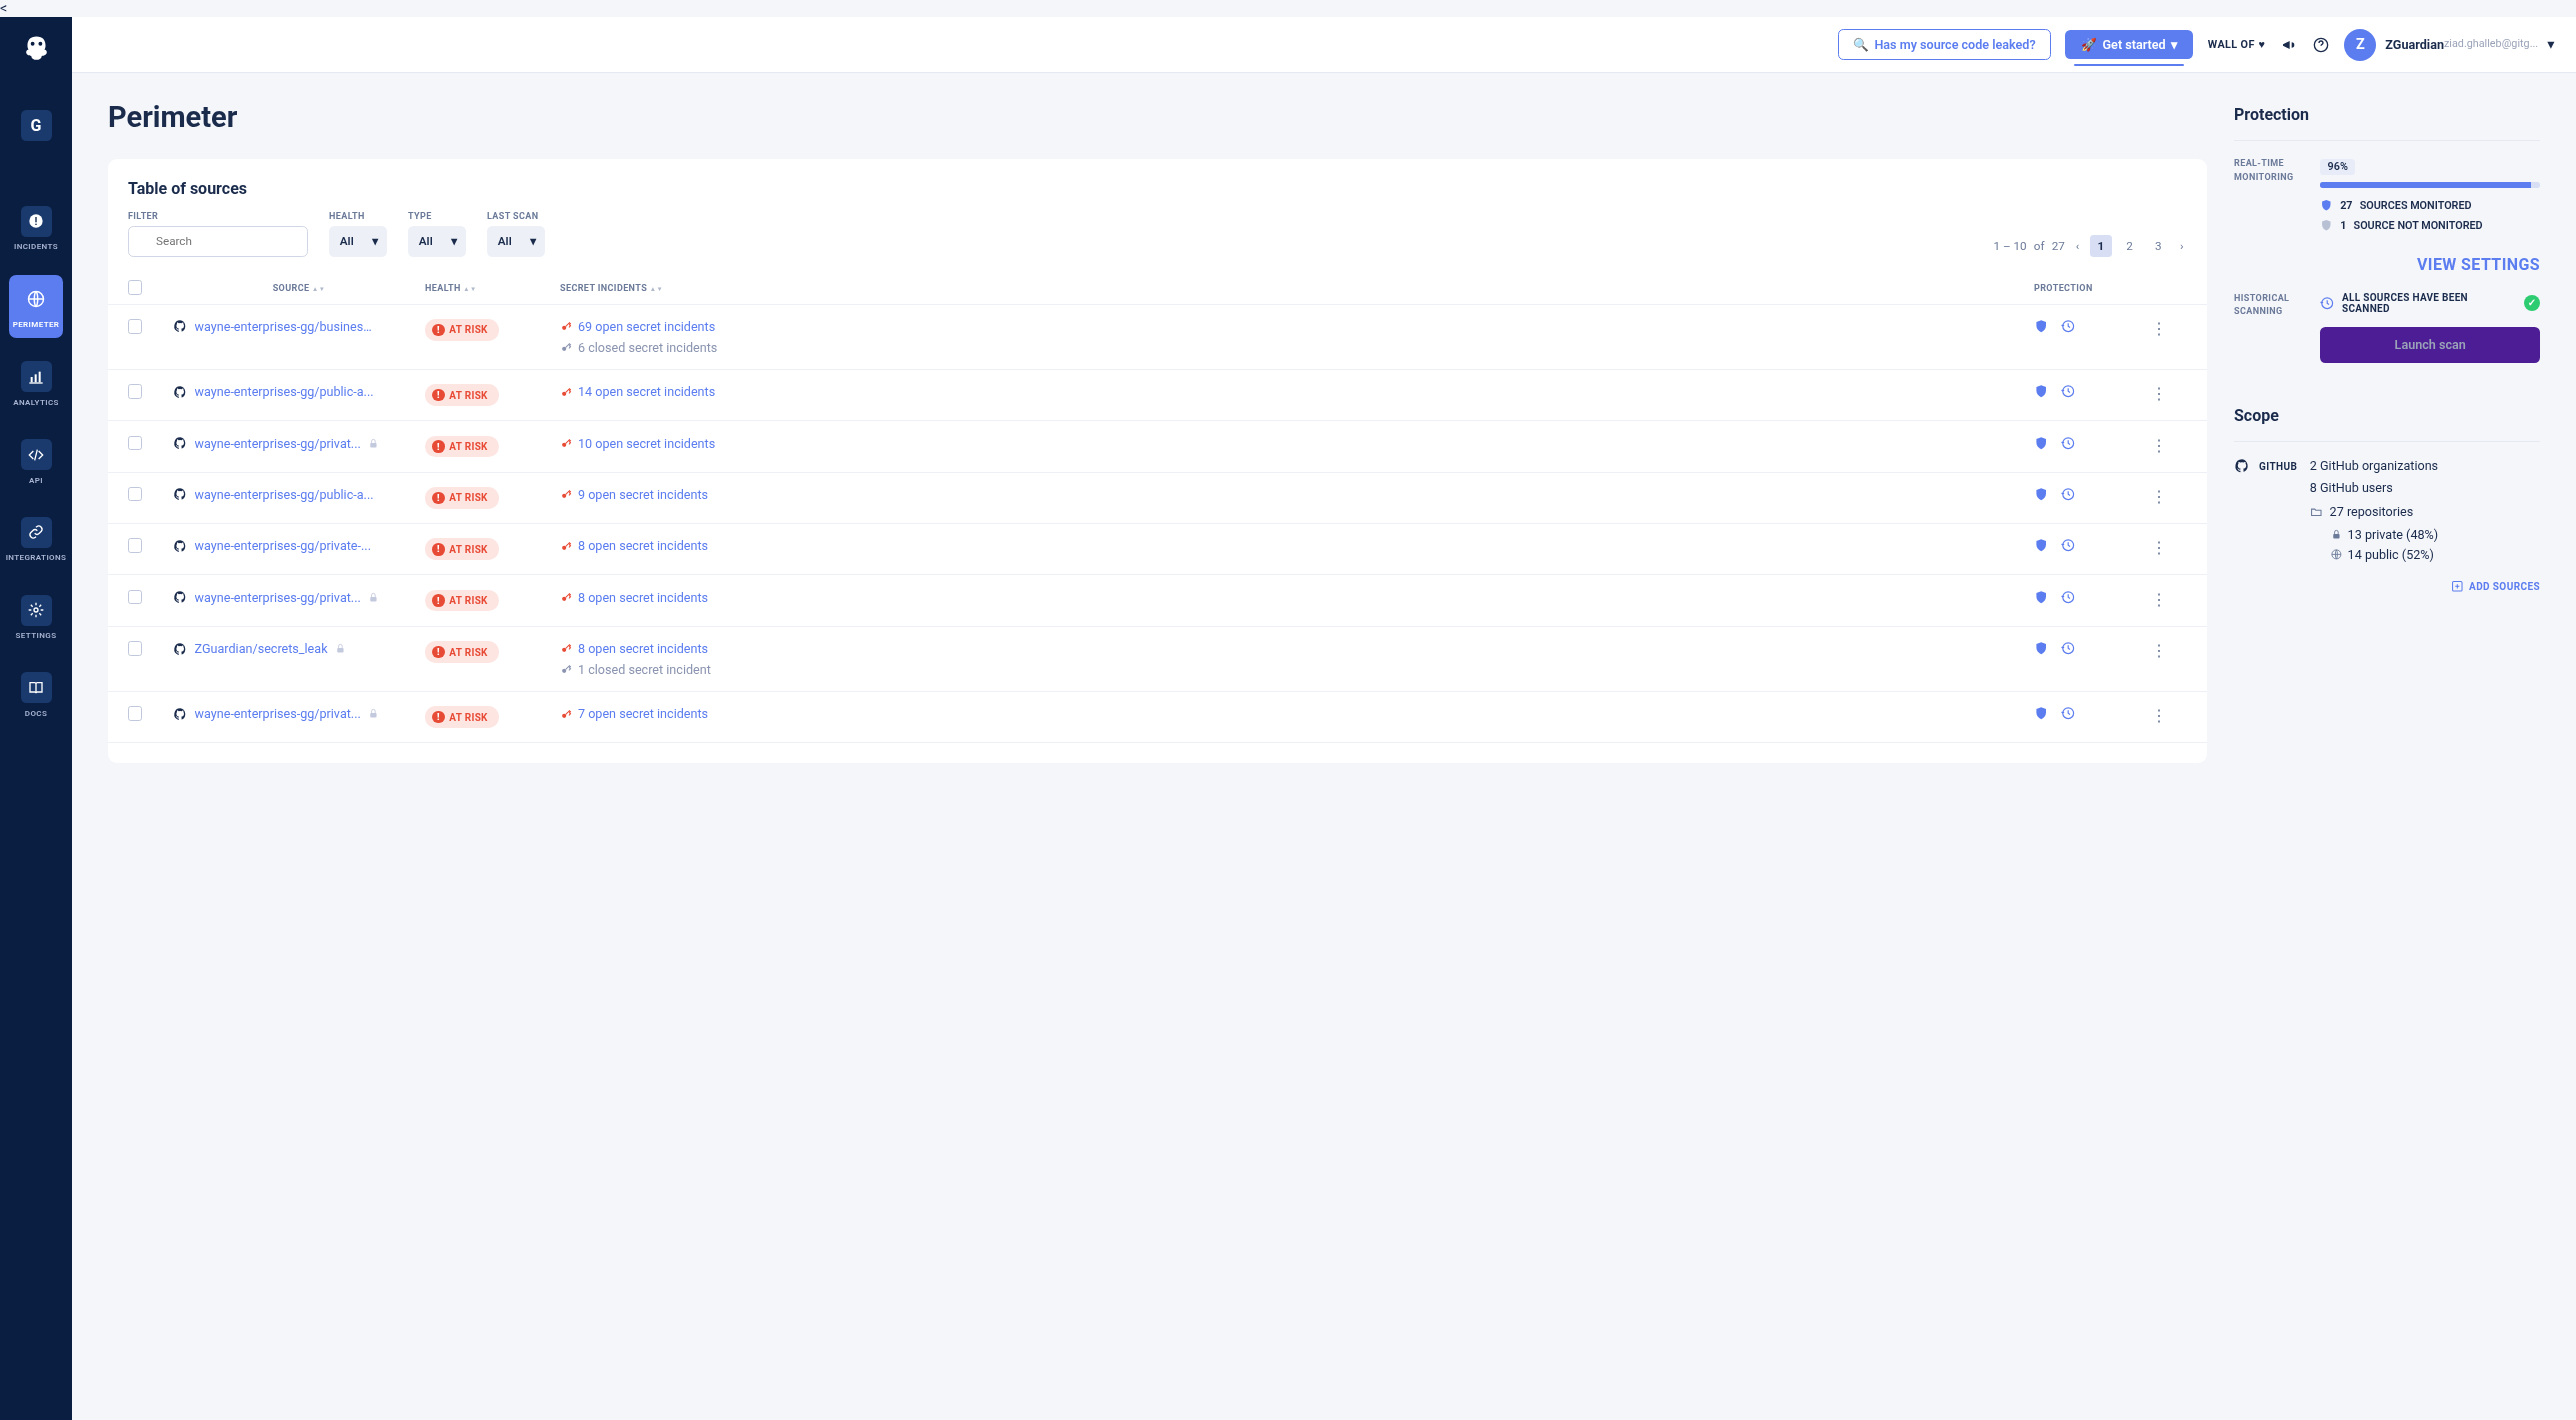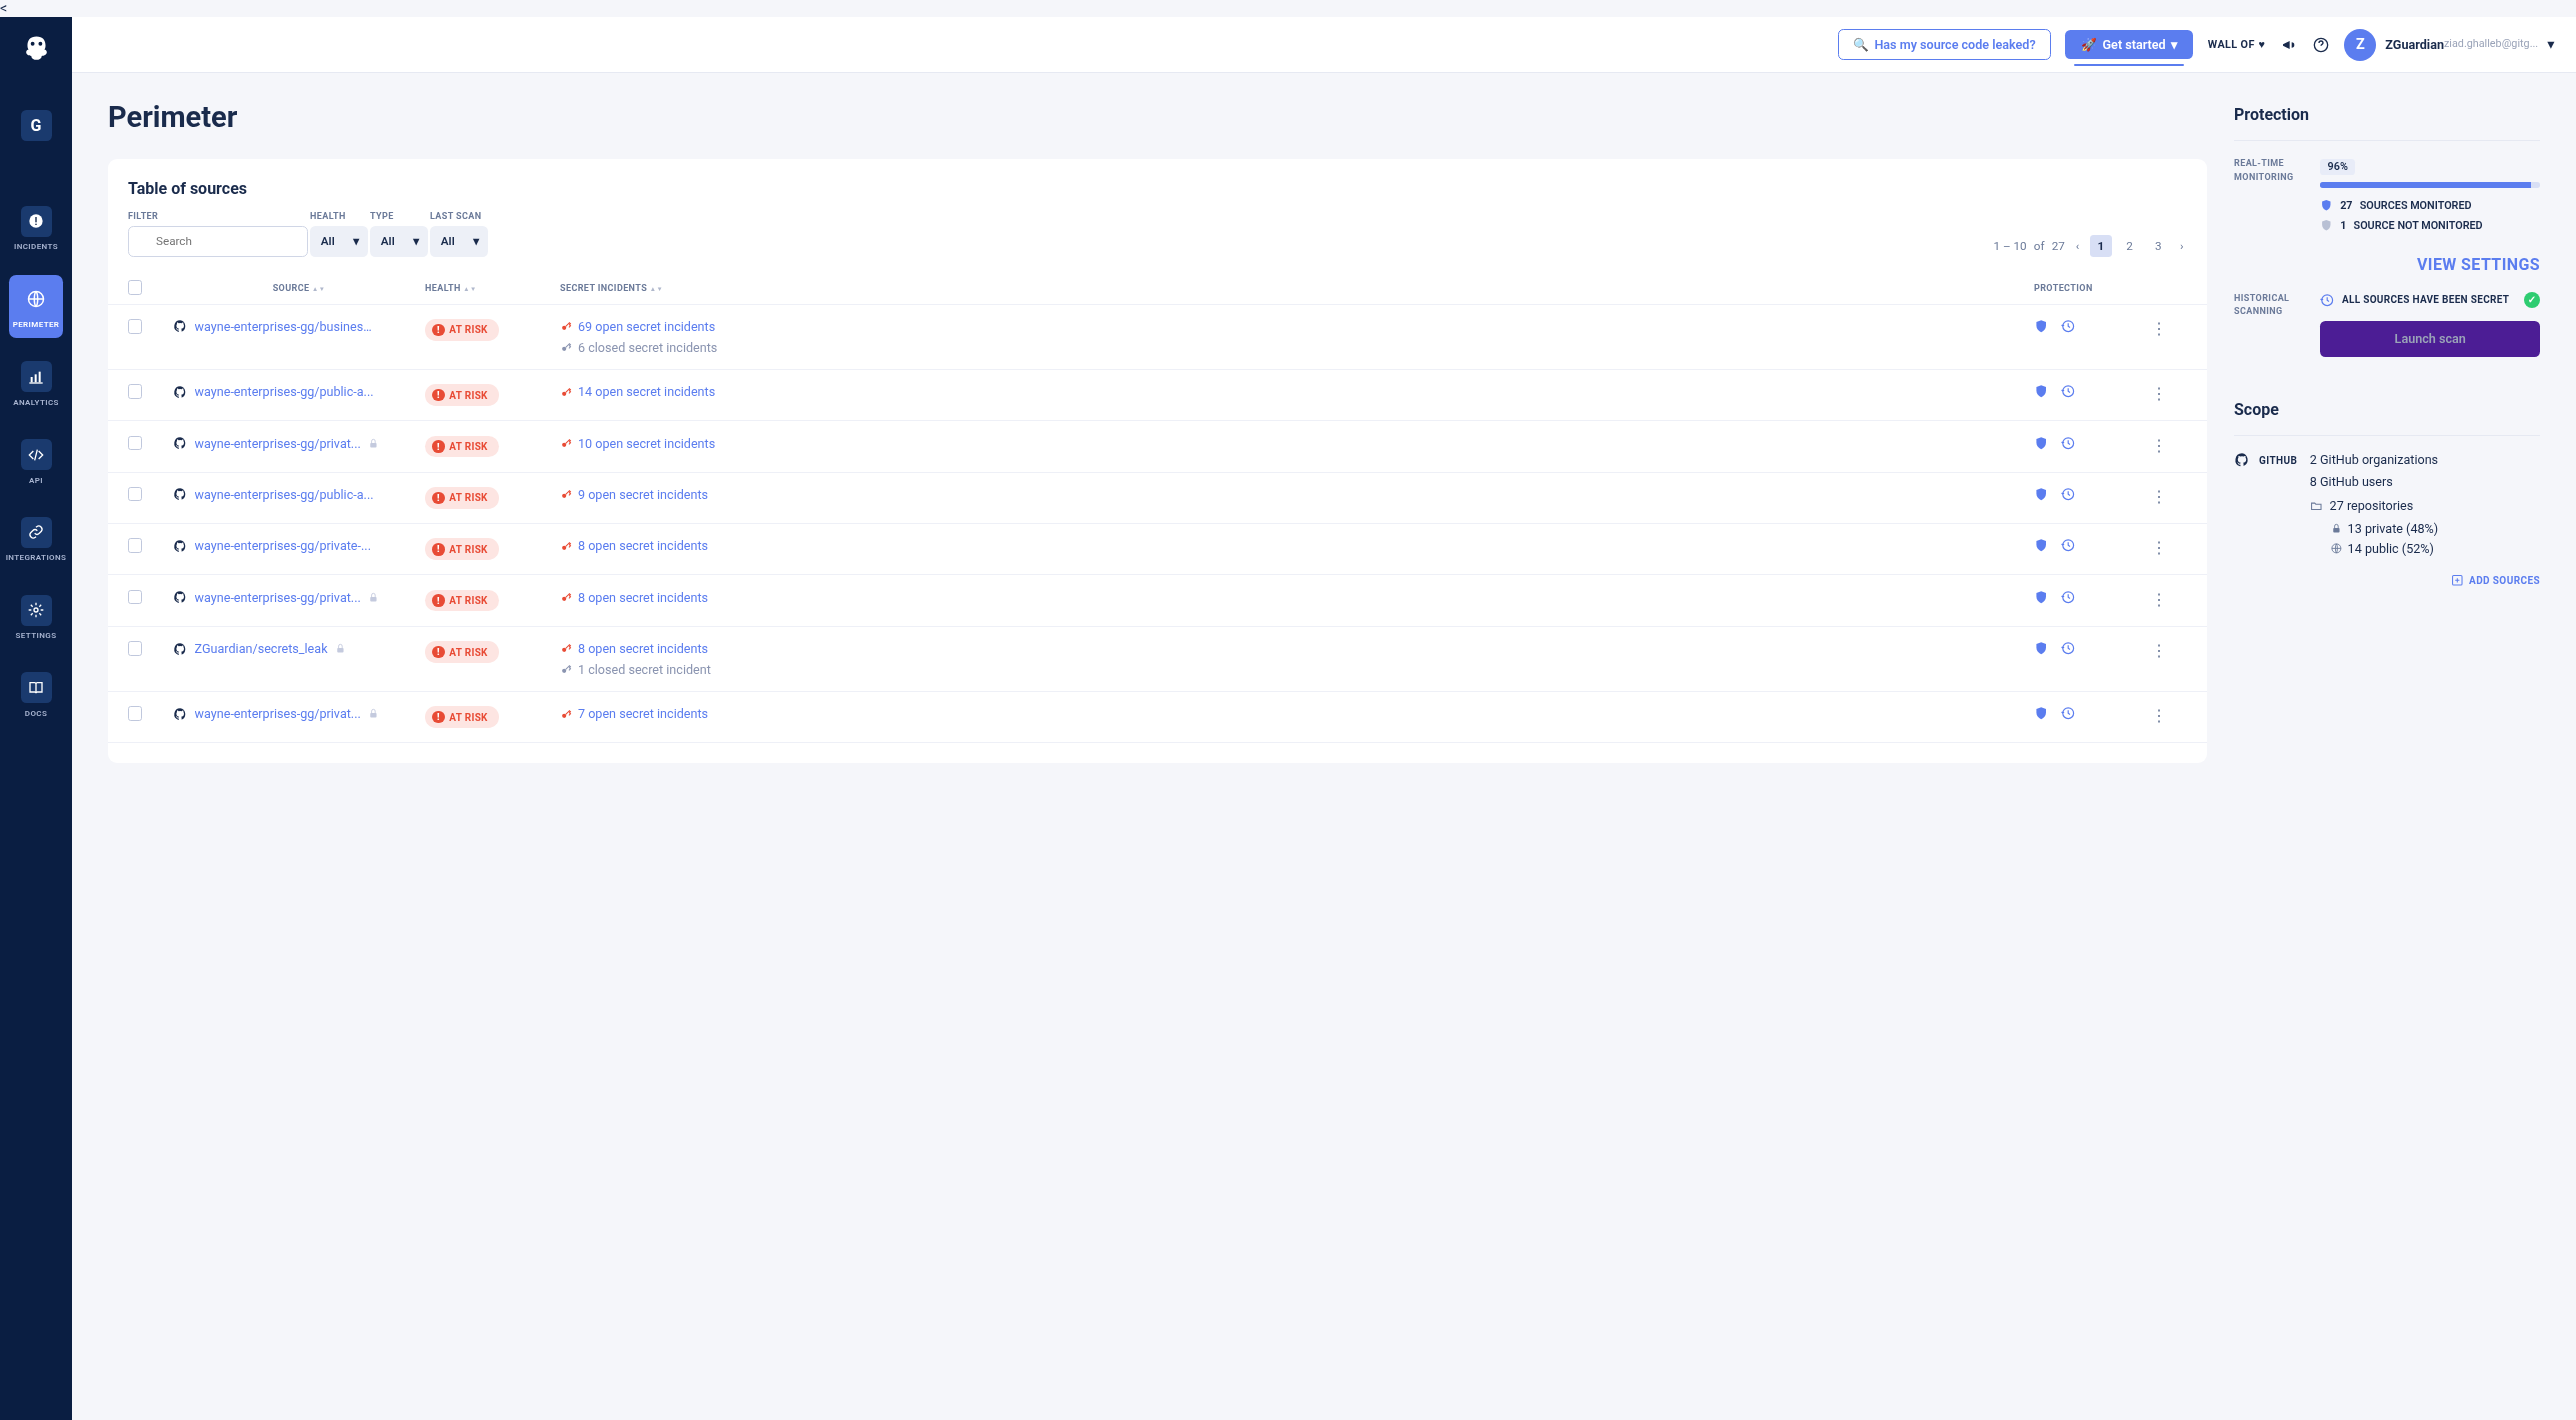--- a/index.html
+++ b/index.html
@@ -34,21 +34,21 @@
 .user-email { font-size:10.8px; color:#9aa3b8; max-width:108px; overflow:hidden; text-overflow:ellipsis; white-space:nowrap; }
 
 
 .content { display:flex; padding: 27px 36px; gap:27px; }
 .left-col { flex:1; }
 .page-title { font-size:29px; font-weight:700; margin-bottom:25px; }
 .card { background:#fff; border-radius:9px; padding:20px 0; }
 .card-title { font-size:16px; font-weight:700; padding:0 20px 12.6px; }
 
 
-.filters { display:flex; align-items:flex-end; padding: 0 20px 14.4px; gap:2px; }
+.filters { display:flex; align-items:flex-end; padding: 0 20px 14.4px; gap:21px; }
 .filter-group { display:flex; flex-direction:column; gap:5.4px; }
 .filter-label { font-size:9px; font-weight:700; letter-spacing:0.4px; color:#6b7a99; }
 .search-input { width:180px; height:31px; border:0.9px solid #d0d6e6; border-radius:5.4px; padding:0 9px 0 27px; font-size:11.7px; background:#fff; position:relative; }
 .search-wrap { position:relative; }
 .search-wrap .sicon { position:absolute; left:8px; top:8px; color:#9aa3b8; }
 .dropdown { height:31px; background:#edf0f7; border:none; border-radius:5.4px; padding:0 27px 0 10.8px; font-size:11.7px; font-weight:600; cursor:pointer; position:relative; display:flex; align-items:center; min-width:58px; }
 .dropdown .caret { position:absolute; right:9px; }
 .pagination { margin-left:auto; display:flex; align-items:center; gap:7.2px; font-size:11.7px; color:#6b7a99; }
 .page-btn { width:21.6px; height:21.6px; display:flex; align-items:center; justify-content:center; border-radius:3.6px; cursor:pointer; }
 .page-btn.active { background:#d8dff5; font-weight:700; color:#1a2b4c; }
@@ -615,21 +615,21 @@
         </div>
         <div class="link-right">VIEW SETTINGS</div>
 
         <div class="stat-row">
           <div class="stat-label">HISTORICAL SCANNING</div>
           <div class="stat-content">
             <div class="scanned-row" style="margin-bottom:12.6px;">
               <svg width="14.4" height="14.4" viewBox="0 0 24 24" fill="none" stroke="#5b7def" stroke-width="2">
                   <path d="M3 12a9 9 0 109-9 9 9 0 00-9 9M3 12l-2-2m2 2l2-2M12 7v5l3 2"></path>
                 </svg>
-              <span style="flex:1; font-size:10px; font-weight:700; letter-spacing:0.3px;">ALL SOURCES HAVE BEEN SECRET</span>
+              <span style="flex:1; font-size:10px; font-weight:700; letter-spacing:0.3px;">ALL SOURCES HAVE BEEN SCANNED</span>
               <span class="check-circle">✓</span>
             </div>
             <button class="launch-btn">Launch scan</button>
           </div>
         </div>
 
         <div style="height:27px"></div>
         <div class="section-title">Scope</div>
         <hr class="divider">
         <div style="display:flex; gap:12.6px; align-items:flex-start;">

